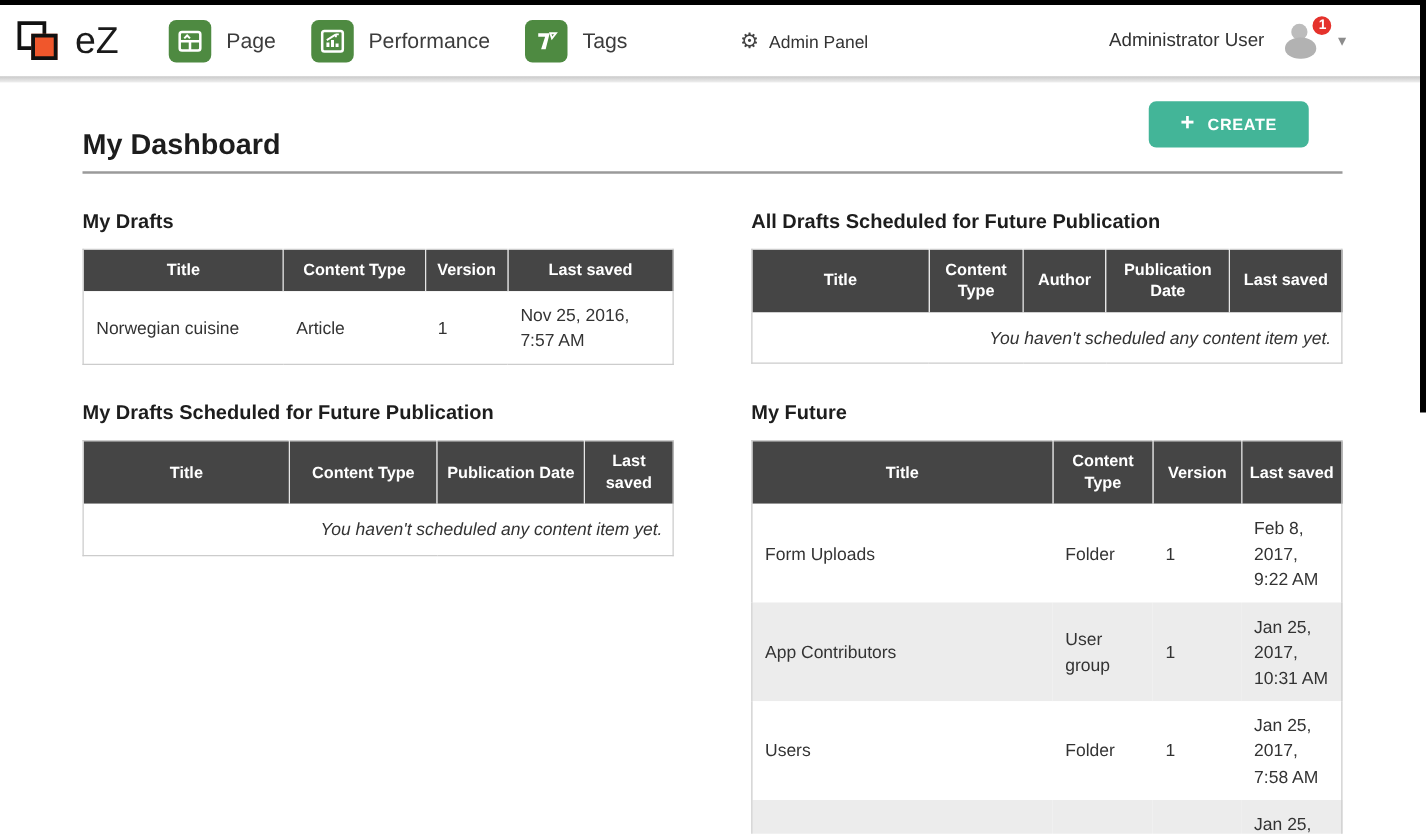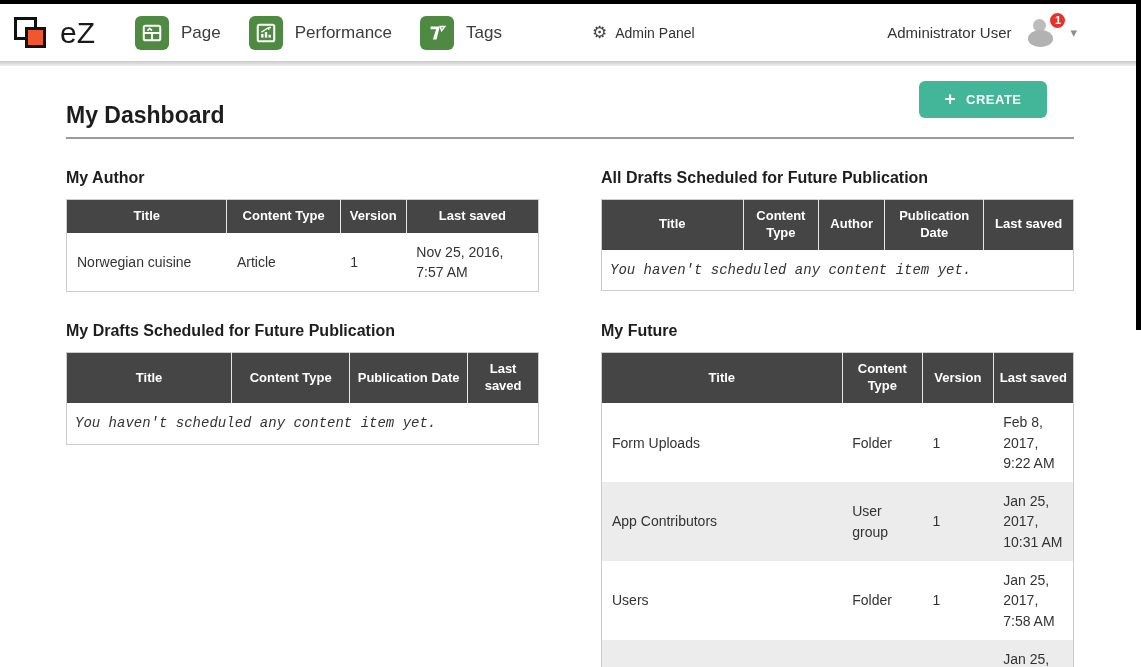--- a/index.html
+++ b/index.html
@@ -47,21 +47,21 @@
 
   
   .grid { display:grid; grid-template-columns:473px 473px; column-gap:62px; row-gap:30px; margin-top:30px; }
   .section-title { font-size:16px; font-weight:bold; color:#1d1d1d; margin-bottom:12px; }
 
   table.dash-table { width:100%; border-collapse:collapse; border:1px solid #ccc; table-layout:fixed; }
   .dash-table th { background:#454545; color:#fff; font-size:13px; font-weight:bold; text-align:center; padding:8px 6px; line-height:1.3; border-right:1px solid #e6e6e6; }
   .dash-table th:last-child { border-right:none; }
   .dash-table td { font-size:14px; color:#333; padding:9px 10px; line-height:1.45; vertical-align:middle; background:#fff; word-wrap:break-word; }
   .dash-table tbody tr:nth-child(even) td { background:#ececec; }
-  .dash-table td.empty-cell { text-align:left; font-style:italic; padding:10px 8px;font-family:Liberation Mono, monospace; }
+  .dash-table td.empty-cell { text-align:right; font-style:italic; padding:10px 8px; }
 </style>
 </head>
 <body>
 
 <div class="top-edge"></div>
 <div class="right-edge"></div>
 
 <div class="navbar">
   <div class="logo">
     <span class="logo-mark">
@@ -127,21 +127,21 @@
   <h1 class="page-title">My Dashboard</h1>
   <button class="create-btn">
     <span class="plus-glyph">+</span>
     <span>CREATE</span>
   </button>
   <hr class="title-rule">
 
   <div class="grid">
 
     <section>
-      <h2 class="section-title">My Author</h2>
+      <h2 class="section-title">My Drafts</h2>
       <table class="dash-table">
           <colgroup>
             <col style="width: 34%;">
             <col style="width: 24%;">
             <col style="width: 14%;">
             <col style="width: 28%;">
           </colgroup>
           <thead>
             <tr>
               <th>Title</th>

